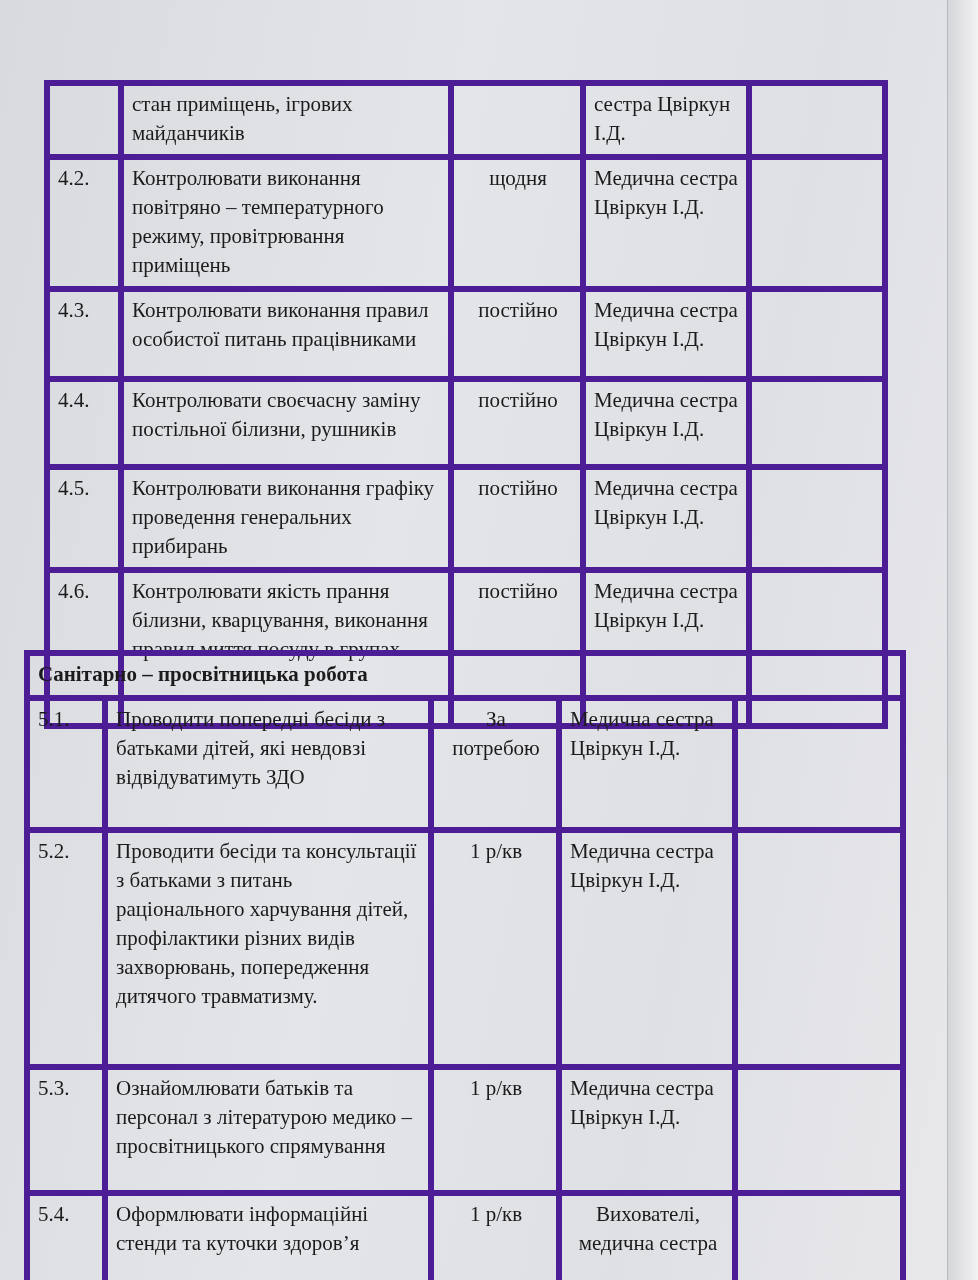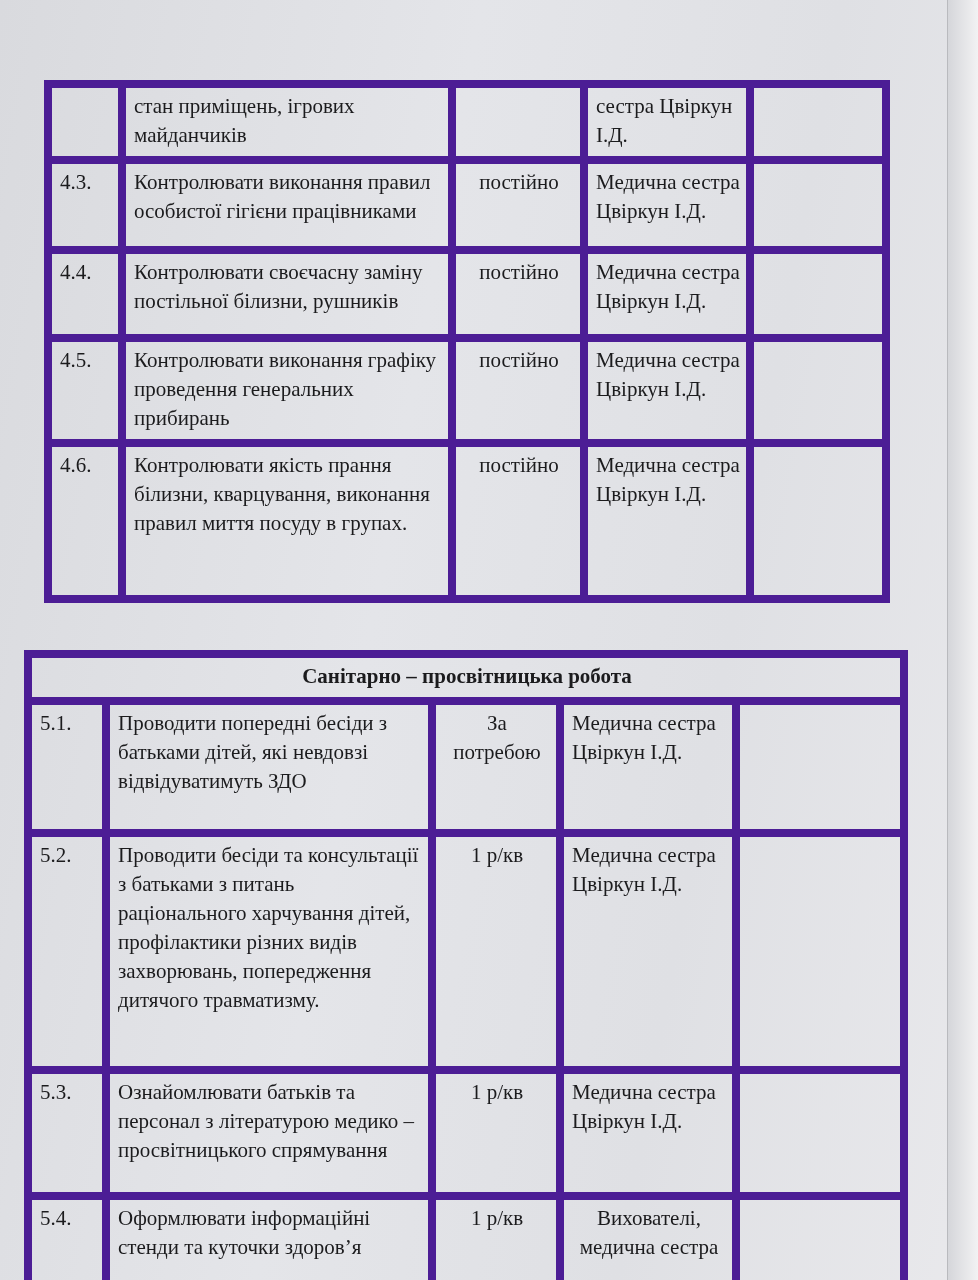--- a/index.html
+++ b/index.html
@@ -11,25 +11,25 @@
     position:relative;
   }
   .edge { position:absolute; top:0; right:0; width:30px; height:1280px; background:linear-gradient(90deg,#d5d6da,#f2f2f3); border-left:1px solid #b9babe; }
   .sheet { position:absolute; left:0; top:0; }
   table.plan {
     position:absolute; border-collapse:collapse; table-layout:fixed;
     font-size:21px; line-height:29px;
     transform-origin: 0 0;
   }
   table.plan td {
-    border:8px solid #4c1d95; vertical-align:top; padding:4px 6px 6px 8px;
+    border:6px solid #4c1d95; vertical-align:top; padding:4px 6px 6px 8px;
   }
   td.num { text-align:left; padding-left:14px; }
   td.freq { text-align:center; }
-  td.section { text-align:center; font-weight:bold; padding:6px 0;border-radius:9px; }
+  td.section { font-weight:bold; padding:6px 0;border-radius:9px; }
   td.resp-center { text-align:center; }
 </style>
 </head>
 <body>
 
 <div class="edge"></div>
 
 <div class="sheet">
 <table class="plan" style="left:44px; top:80px; width:838px;">
   <colgroup>
@@ -40,23 +40,30 @@
         <col style="width:136px">
   </colgroup>
   <tbody>
         <tr style="height:58px">
     <td class="num"></td>
     <td>стан приміщень, ігрових майданчиків</td>
     <td class="freq"></td>
     <td>сестра Цвіркун І.Д.</td>
     <td></td>
   </tr>
+  <tr style="height:120px">
+    <td class="num">4.2.</td>
+    <td>Контролювати виконання повітряно – температурного режиму, провітрювання приміщень</td>
+    <td class="freq">щодня</td>
+    <td>Медична сестра Цвіркун І.Д.</td>
+    <td></td>
+  </tr>
   <tr style="height:90px">
     <td class="num">4.3.</td>
-    <td>Контролювати виконання правил особистої гігієни працівниками</td>
+    <td>Контролювати виконання правил особистої питань працівниками</td>
     <td class="freq">постійно</td>
     <td>Медична сестра Цвіркун І.Д.</td>
     <td></td>
   </tr>
   <tr style="height:88px">
     <td class="num">4.4.</td>
     <td>Контролювати своєчасну заміну постільної білизни, рушників</td>
     <td class="freq">постійно</td>
     <td>Медична сестра Цвіркун І.Д.</td>
     <td></td>

